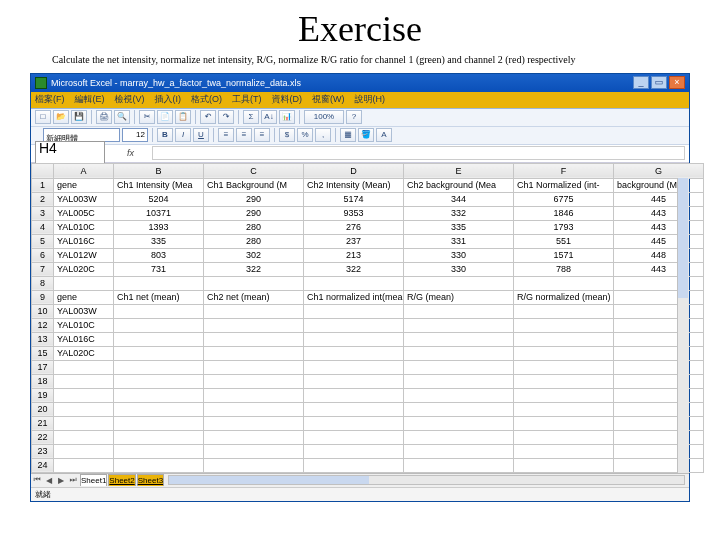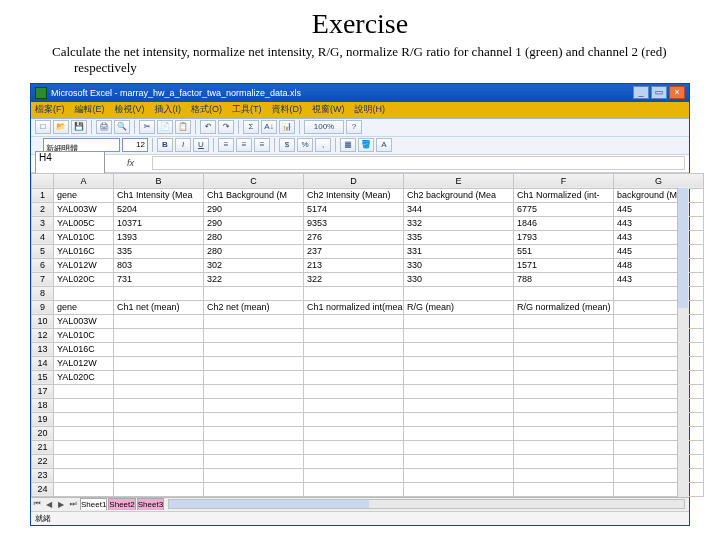--- a/index.html
+++ b/index.html
@@ -7,28 +7,28 @@
     margin: 0;
     font-family: Arial, sans-serif;
     background: #fff;
     width: 720px;
     height: 540px;
     overflow: hidden;
     font-size: 10px;
   }
   .slide-title {
     font-family: "Times New Roman", serif;
-    font-size: 28px;
+    font-size: 36px;
     text-align: center;
     margin: 8px 0 4px 0;
     font-weight: normal;
   }
   .slide-text {
     font-family: "Times New Roman", serif;
-    font-size: 13px;
+    font-size: 10px;
     margin: 4px 30px 6px 30px;
     line-height: 1.25;
     text-indent: -22px;
     padding-left: 44px;
   }
   .excel-window {
     margin: 0 30px;
     border: 1px solid #0a4a9e;
   }
   .titlebar {
@@ -105,21 +105,21 @@
     height: 18px;
     display: flex;
     align-items: center;
     background: #fff;
     border-bottom: 1px solid #ccd;
   }
   .namebox {
     width: 70px; height: 24px;
     border: 1px solid #999;
     margin: 0 4px;
-    font-size: 10px;
+    font-size: 14px;
     line-height: 12px;
     padding: 0 3px;
     background: #fff;
   }
   .fx { font-style: italic; margin: 0 18px; color: #444; font-size: 9px; }
   .formula-bar {
     flex: 1; height: 14px;
     border: 1px solid #ccc;
     margin-right: 4px;
     background: #fff;
@@ -147,21 +147,21 @@
     font-weight: normal;
     text-align: center;
     height: 15px;
     font-size: 9px;
   }
   .rowhdr {
     background: linear-gradient(#f3f3f3,#e3e3e3);
     text-align: center;
     width: 22px;
   }
-  .right { text-align: left; }
+  .right { text-align: center; }
   .col-A { width: 22px; }
   .col-B { width: 60px; }
   .col-C { width: 90px; }
   .col-D { width: 100px; }
   .col-E { width: 100px; }
   .col-F { width: 110px; }
   .col-G { width: 100px; }
   .col-H { width: 90px; }
   .sheet-tab-row {
     height: 14px;
@@ -175,21 +175,21 @@
   .tab {
     padding: 0 0;
     border: 1px solid #aaa;
     border-bottom: none;
     background: #fff;
     margin-left: 1px;
     height: 12px;
     line-height: 11px;
     cursor: pointer;
   }
-  .tab.inactive { background: #f9a8d4; }
+  .tab.inactive { background: #eab308; text-decoration: underline; }
   .hscroll { flex: 1; height: 10px; margin: 0 4px; background: #e8e8e8; border: 1px solid #c0c0c0; position: relative; }
   .hthumb { position: absolute; left: 0; width: 200px; height: 8px; background: #c9d8ef; }
   .statusbar { height: 14px; background: #f4f4f4; border-top: 1px solid #ccc; font-size: 8px; padding: 0 4px; line-height: 13px; }
   .vscroll {
     position: absolute;
     right: 0; top: 15px; bottom: 14px;
     width: 12px;
     background: #e8e8e8;
     border-left: 1px solid #c0c0c0;
   }
@@ -413,30 +413,20 @@
             <td class="rowhdr">13</td>
             <td>YAL016C</td>
             <td></td>
             <td></td>
             <td></td>
             <td></td>
             <td></td>
             <td></td>
           </tr>
       <tr>
-            <td class="rowhdr">14</td>
-            <td>YAL012W</td>
-            <td></td>
-            <td></td>
-            <td></td>
-            <td></td>
-            <td></td>
-            <td></td>
-          </tr>
-      <tr>
             <td class="rowhdr">15</td>
             <td>YAL020C</td>
             <td></td>
             <td></td>
             <td></td>
             <td></td>
             <td></td>
             <td></td>
           </tr>
       <tr>

